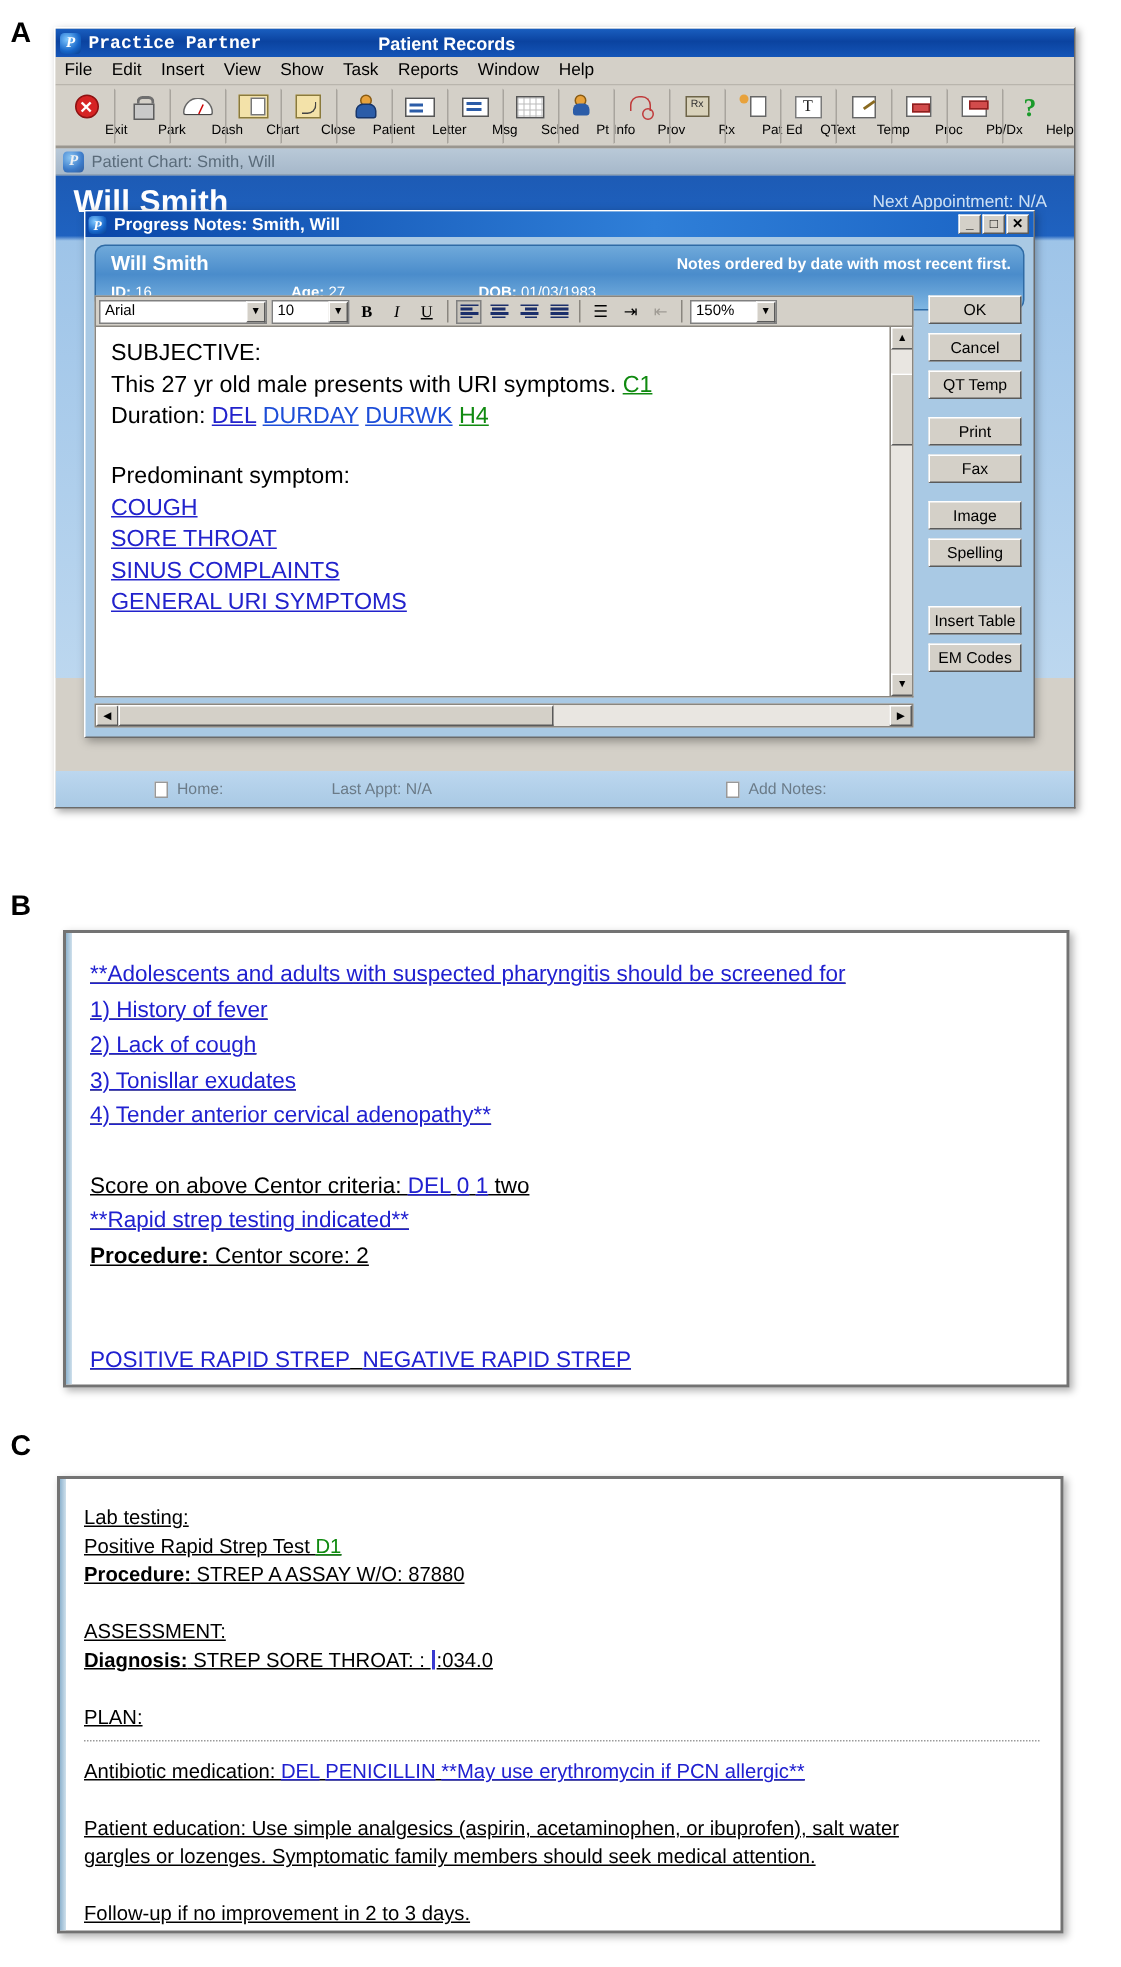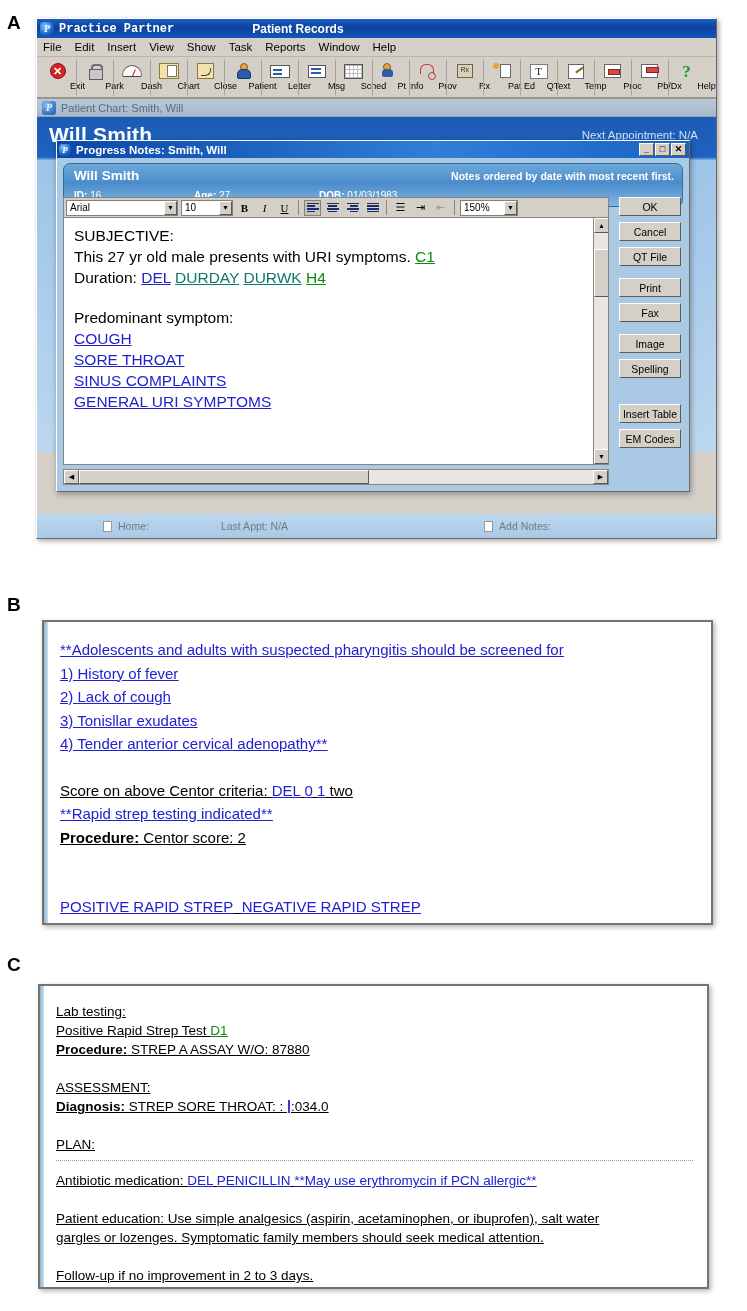--- a/index.html
+++ b/index.html
@@ -198,21 +198,21 @@
   .ed-area {
     position:absolute; left:0; top:21px; width:546px; bottom:20px;
     background:#fff; border:1px solid #8a867f; border-top:none;
     overflow:hidden;
   }
   .ed-text {
     padding:7px 10px; font-size:15.5px; color:#000; line-height:21px;
     font-family:"Liberation Sans", sans-serif;
   }
   .lnk { color:#2222cc; text-decoration:underline; }
-  .lnk-red { color:#0f766e; text-decoration:underline;text-align:right; }
+  .lnk-red { color:#1d4ed8; text-decoration:underline;text-align:right; }
   .lnk-grn { color:#108a10; text-decoration:underline; }
 
   .vscroll {
     position:absolute; right:0; top:0; width:15px; bottom:0; background:#e9e6e1;
     border-left:1px solid #8a867f;
   }
   .sb-arrow {
     width:15px;height:15px;background:#d4d0c8;
     border-top:1px solid #fff;border-left:1px solid #fff;
     border-right:1px solid #5a5a5a;border-bottom:1px solid #5a5a5a;
@@ -555,21 +555,21 @@
 
           <div class="hscroll">
             <div class="hs-arrow">◀</div>
             <div class="hs-thumb"></div>
             <div class="hs-arrow" style="margin-left:auto;">▶</div>
           </div>
 
           <div class="btn-col">
             <div class="dbtn">OK</div>
             <div class="dbtn">Cancel</div>
-            <div class="dbtn">QT File</div>
+            <div class="dbtn">QT Temp</div>
             <div class="dbtn gap">Print</div>
             <div class="dbtn">Fax</div>
             <div class="dbtn gap">Image</div>
             <div class="dbtn">Spelling</div>
             <div class="dbtn gap2">Insert Table</div>
             <div class="dbtn">EM Codes</div>
           </div>
 
         </div>
       </div>

